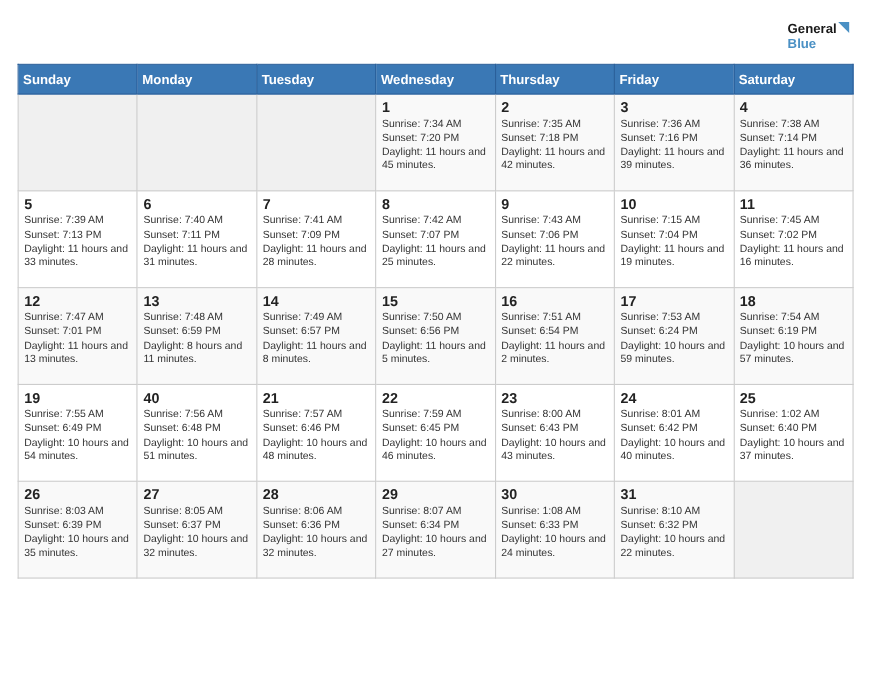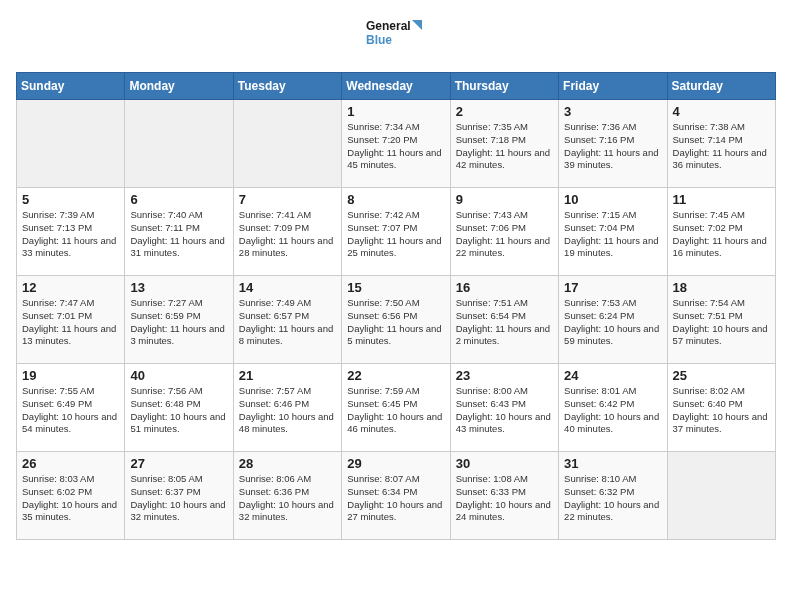--- a/index.html
+++ b/index.html
@@ -6,22 +6,22 @@
     body {
       font-family: Arial, sans-serif;
       background: #fff;
       width: 792px;
       min-height: 612px;
       padding: 16px;
     }
     .header {
       display: flex;
       align-items: flex-start;
-      justify-content: center;
-      margin-bottom: 20px;
+      justify-content: flex-end;
+      margin-bottom: 6px;
     }
     .logo {
       display: flex;
       align-items: center;
       gap: 4px;
     }
     .title-block {
       text-align: right;
     }
     .calendar-title {
@@ -183,23 +183,23 @@
       </tr>
       <tr>
         <td>
           <div class="day-num">12</div>
           <div class="cell-text">Sunrise: 7:47 AM</div>
           <div class="cell-text">Sunset: 7:01 PM</div>
           <div class="cell-text">Daylight: 11 hours and 13 minutes.</div>
         </td>
         <td>
           <div class="day-num">13</div>
-          <div class="cell-text">Sunrise: 7:27 AM</div>
+          <div class="cell-text">Sunrise: 7:48 AM</div>
           <div class="cell-text">Sunset: 6:59 PM</div>
-          <div class="cell-text">Daylight: 11 hours and 3 minutes.</div>
+          <div class="cell-text">Daylight: 8 hours and 11 minutes.</div>
         </td>
         <td>
           <div class="day-num">14</div>
           <div class="cell-text">Sunrise: 7:49 AM</div>
           <div class="cell-text">Sunset: 6:57 PM</div>
           <div class="cell-text">Daylight: 11 hours and 8 minutes.</div>
         </td>
         <td>
           <div class="day-num">15</div>
           <div class="cell-text">Sunrise: 7:50 AM</div>
@@ -214,21 +214,21 @@
         </td>
         <td>
           <div class="day-num">17</div>
           <div class="cell-text">Sunrise: 7:53 AM</div>
           <div class="cell-text">Sunset: 6:24 PM</div>
           <div class="cell-text">Daylight: 10 hours and 59 minutes.</div>
         </td>
         <td>
           <div class="day-num">18</div>
           <div class="cell-text">Sunrise: 7:54 AM</div>
-          <div class="cell-text">Sunset: 7:51 PM</div>
+          <div class="cell-text">Sunset: 6:19 PM</div>
           <div class="cell-text">Daylight: 10 hours and 57 minutes.</div>
         </td>
       </tr>
       <tr>
         <td>
           <div class="day-num">19</div>
           <div class="cell-text">Sunrise: 7:55 AM</div>
           <div class="cell-text">Sunset: 6:49 PM</div>
           <div class="cell-text">Daylight: 10 hours and 54 minutes.</div>
         </td>
@@ -257,30 +257,30 @@
           <div class="cell-text">Daylight: 10 hours and 43 minutes.</div>
         </td>
         <td>
           <div class="day-num">24</div>
           <div class="cell-text">Sunrise: 8:01 AM</div>
           <div class="cell-text">Sunset: 6:42 PM</div>
           <div class="cell-text">Daylight: 10 hours and 40 minutes.</div>
         </td>
         <td>
           <div class="day-num">25</div>
-          <div class="cell-text">Sunrise: 8:02 AM</div>
+          <div class="cell-text">Sunrise: 1:02 AM</div>
           <div class="cell-text">Sunset: 6:40 PM</div>
           <div class="cell-text">Daylight: 10 hours and 37 minutes.</div>
         </td>
       </tr>
       <tr>
         <td>
           <div class="day-num">26</div>
           <div class="cell-text">Sunrise: 8:03 AM</div>
-          <div class="cell-text">Sunset: 6:02 PM</div>
+          <div class="cell-text">Sunset: 6:39 PM</div>
           <div class="cell-text">Daylight: 10 hours and 35 minutes.</div>
         </td>
         <td>
           <div class="day-num">27</div>
           <div class="cell-text">Sunrise: 8:05 AM</div>
           <div class="cell-text">Sunset: 6:37 PM</div>
           <div class="cell-text">Daylight: 10 hours and 32 minutes.</div>
         </td>
         <td>
           <div class="day-num">28</div>

